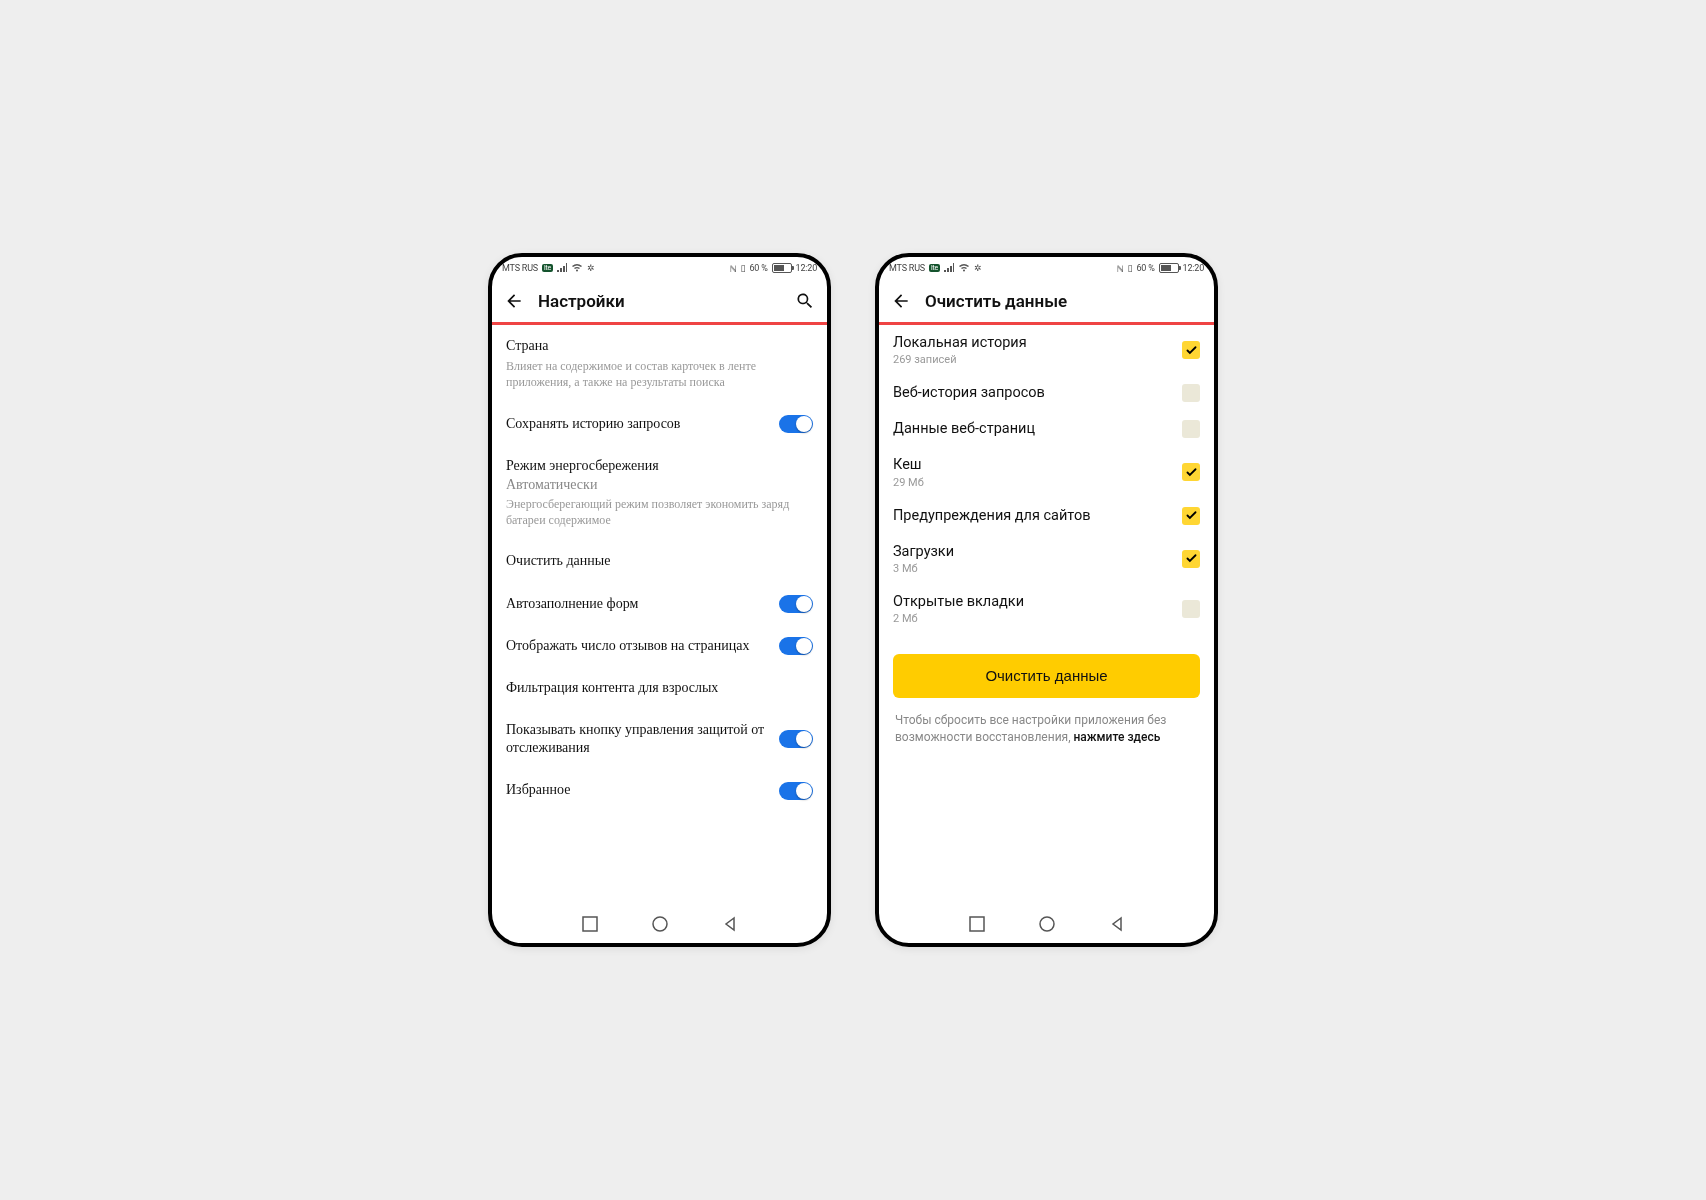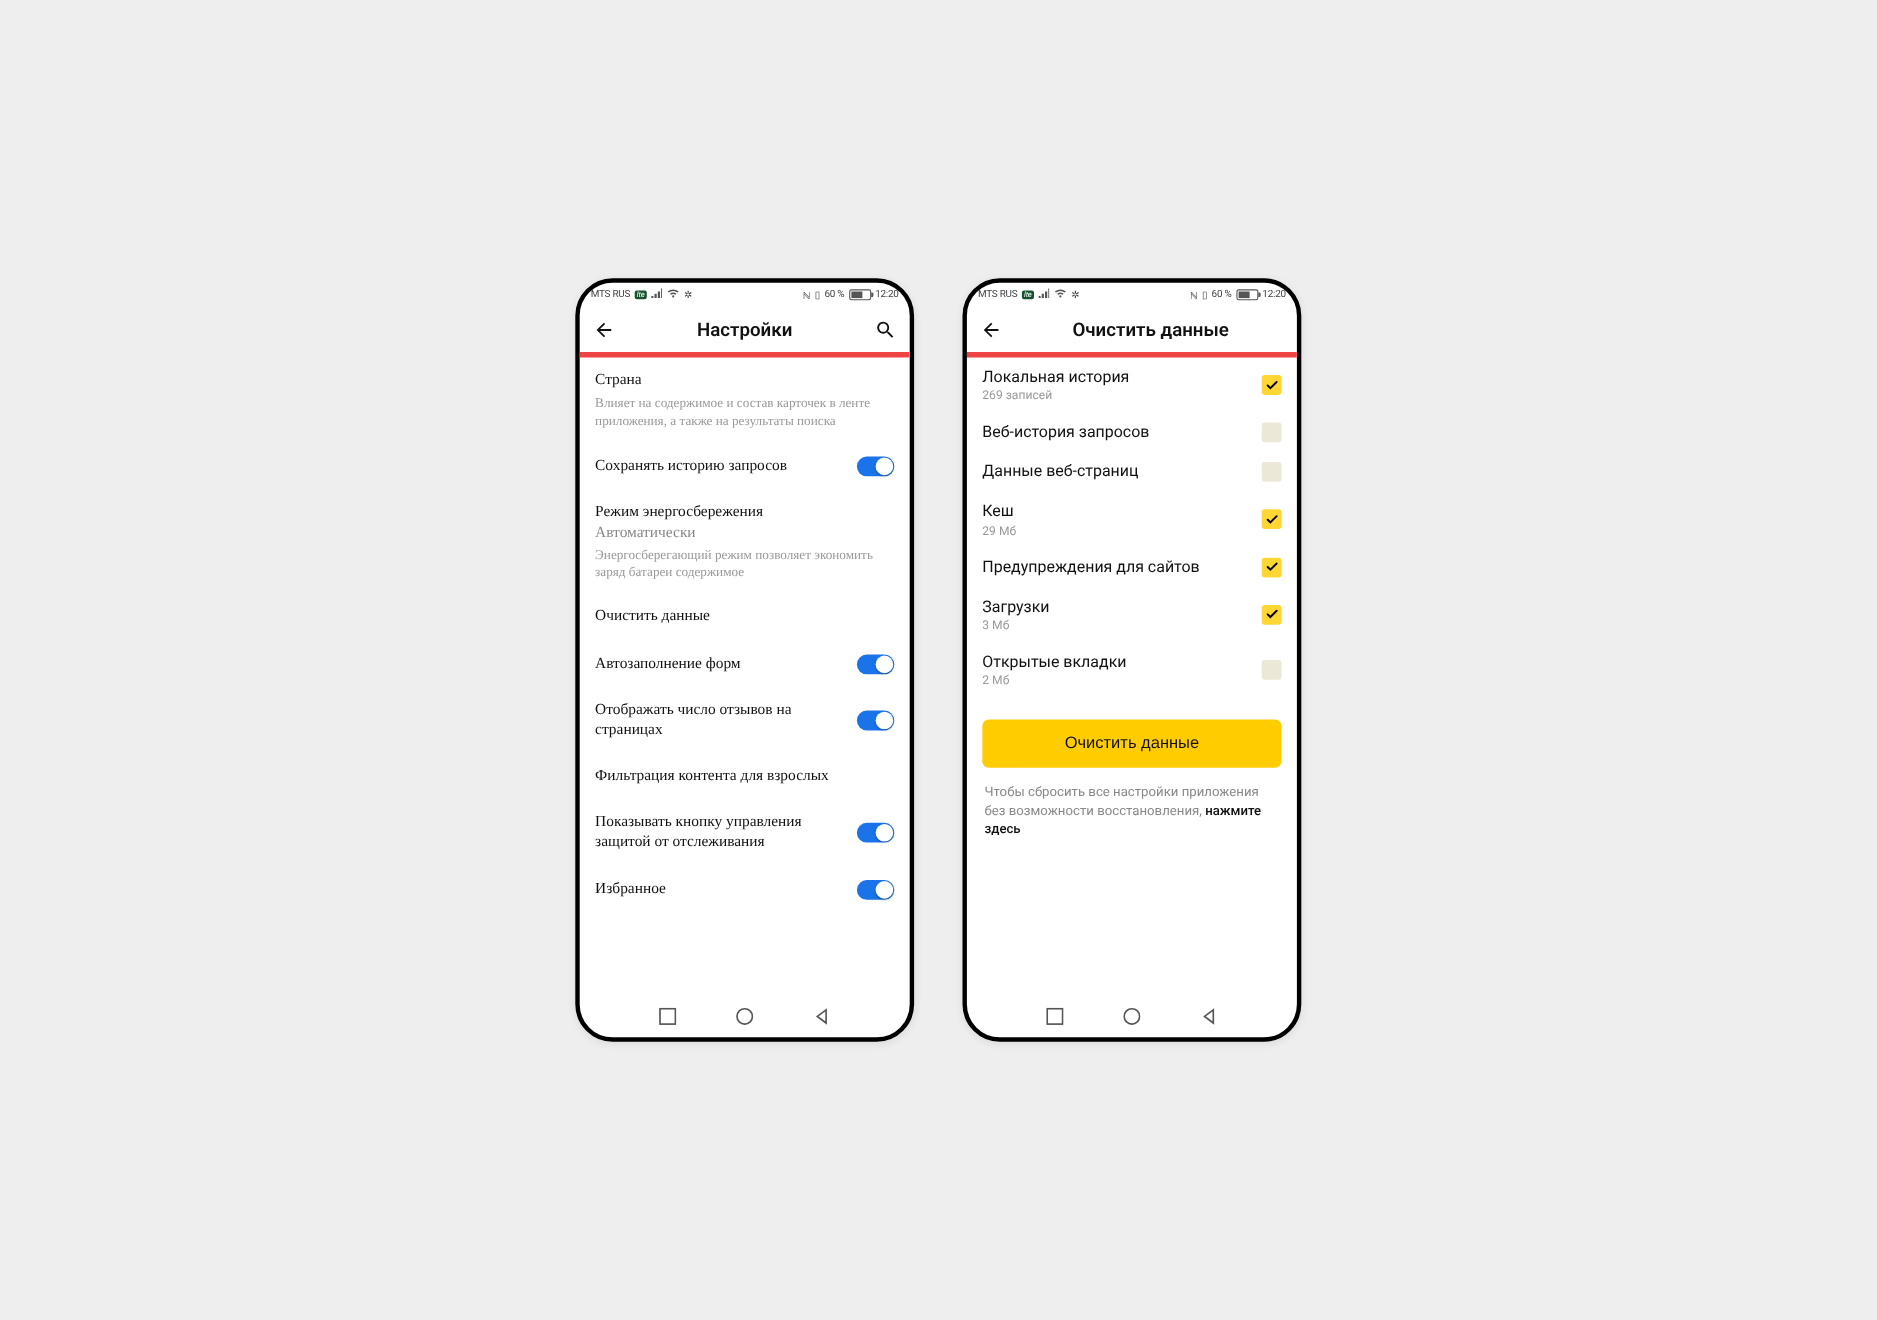--- a/index.html
+++ b/index.html
@@ -7,21 +7,21 @@
     width: 1706px;
     height: 1200px;
     background: #eeeeee;
     font-family: -apple-system, BlinkMacSystemFont, "Segoe UI", Roboto, Arial, sans-serif;
     display: flex;
     justify-content: center;
     align-items: center;
     gap: 44px;
   }
   .phone {
-    width: 308px;
+    width: 343px;
     height: 694px;
     border: 4px solid #000;
     border-radius: 34px;
     background: #fff;
     overflow: hidden;
     display: flex;
     flex-direction: column;
     position: relative;
     box-shadow: 0 2px 8px rgba(0,0,0,.08);
   }
@@ -35,31 +35,29 @@
     color: #444;
     letter-spacing: -0.2px;
   }
   .status-left, .status-right { display: flex; align-items: center; gap: 4px; }
   .status-badge {
     background: #14532d;
     color: #fff;
     font-size: 7px;
     padding: 0 2px;
     border-radius: 2px;
-    font-style: italic;
   }
   .status-icon { font-size: 9px; }
   .app-bar {
     height: 46px;
     display: flex;
     align-items: center;
     padding: 0 12px;
-    border-bottom: 5px solid #ef4444;
+    border-bottom: 3px solid #ef4444;
     gap: 14px;
-    text-align: center;
   }
   .app-bar .back { width: 20px; height: 20px; display:flex; align-items:center; justify-content:center; }
   .app-bar .title { font-size: 17px; font-weight: 600; color: #111; flex: 1; }
   .app-bar .search { width: 20px; height: 20px; display:flex; align-items:center; justify-content:center; }
   .content {
     flex: 1;
     overflow: hidden;
     padding: 0 14px;
   }
   .setting {

